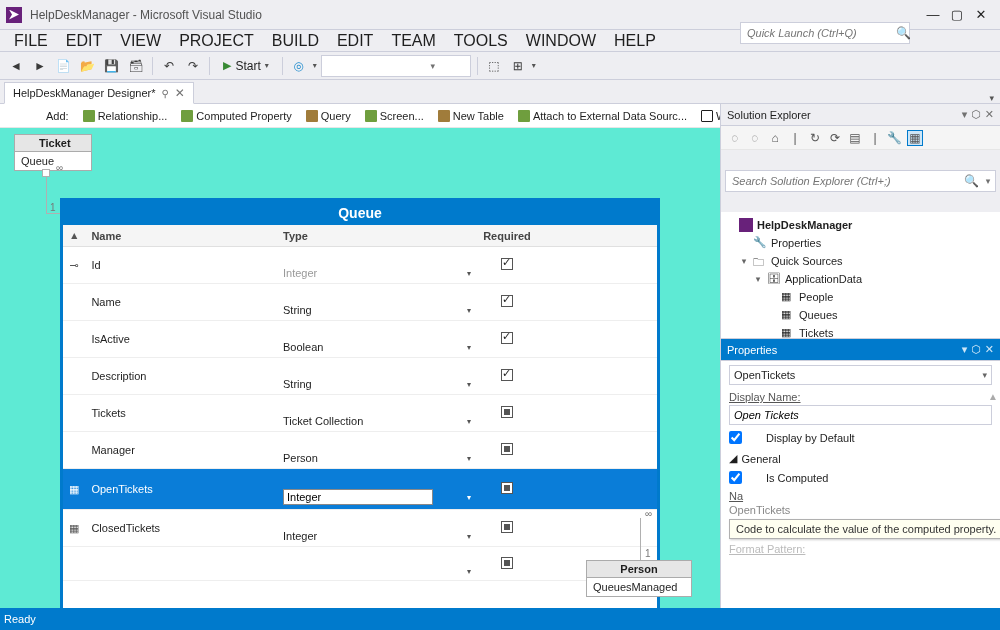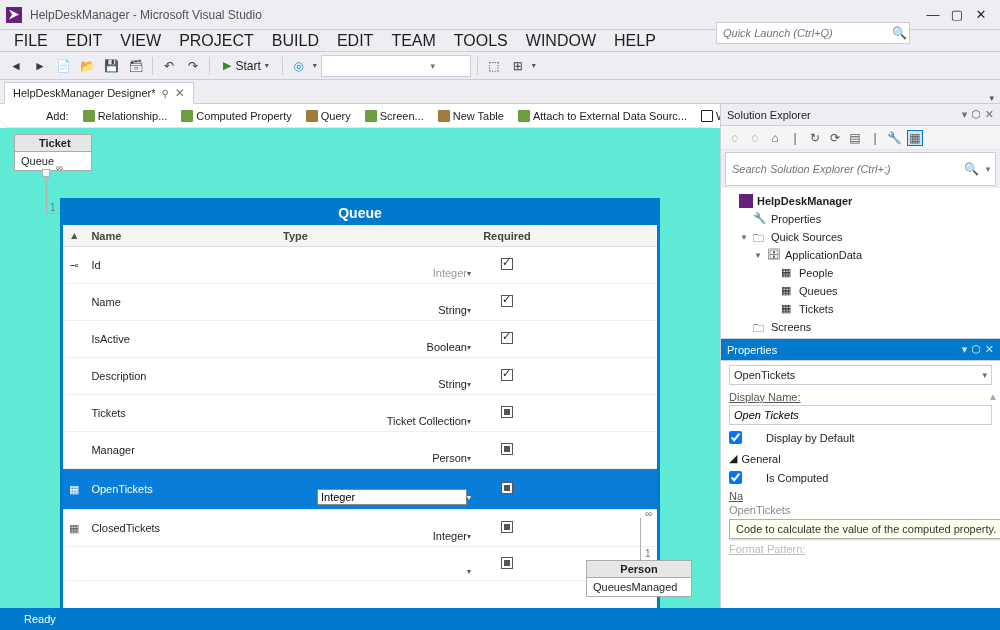--- a/index.html
+++ b/index.html
@@ -4,21 +4,21 @@
 <style>
 * { box-sizing: border-box; margin: 0; padding: 0; font-family: "Segoe UI", Tahoma, sans-serif; }
 body { width: 1000px; height: 630px; background: #fff; overflow: hidden; font-size: 12px; color: #1e1e1e; }
 
 
 .titlebar { height: 30px; background: #eeeef2; display: flex; align-items: center; padding: 0 6px; border-bottom: 1px solid #cccedb; }
 .titlebar .vs-logo { width: 16px; height: 16px; background: #68217a; margin-right: 8px; position: relative; }
 .titlebar .vs-logo::after { content:""; position:absolute; left:3px; top:3px; width:10px; height:10px; background:#fff; clip-path: polygon(0 0,100% 50%,0 100%,30% 50%); }
 .titlebar .title { color: #525252; font-size: 12px; flex: 0 0 auto; }
 .titlebar .spacer { flex: 1; }
-.ql { display:flex; align-items:center; border:1px solid #cccedb; background:#fff; height:22px; width:194px; margin-right:10px;margin-top:37px; }
+.ql { display:flex; align-items:center; border:1px solid #cccedb; background:#fff; height:22px; width:170px; margin-right:10px;margin-top:37px; }
 .ql input { border:0; outline:0; font-size:11px; padding:0 6px; flex:1; font-style:italic; color:#999; }
 .ql .sicon { width:18px; text-align:center; color:#717171; }
 .winbtns { display:flex; gap:10px; padding:0 6px; }
 .winbtns span { width:14px; text-align:center; color:#1e1e1e; cursor:default; font-size:13px; }
 
 
 .menubar { height: 22px; background:#eeeef2; display:flex; align-items:center; padding:0 6px; gap:2px; border-bottom:1px solid #cccedb; }
 .menubar span { padding:2px 8px; font-size:16px; color:#1e1e1e; }
 
 
@@ -36,60 +36,60 @@
 .doctab { height:22px; background:#fff; border:1px solid #cccedb; border-bottom:1px solid #fff; display:flex; align-items:center; padding:0 8px; gap:6px; font-size:11px; margin-bottom:-1px;}
 .doctab .pin { font-size:10px; color:#717171; }
 .doctab .close { font-size:12px; color:#717171; }
 
 
 .mainrow { display:flex; height: calc(630px - 30px - 22px - 28px - 24px - 22px); }
 .editor { flex:1; background:#fff; position:relative; overflow:hidden; }
 .rightcol { width:280px; border-left:1px solid #cccedb; display:flex; flex-direction:column; background:#eeeef2; }
 
 
-.addbar { height:24px; display:flex; align-items:center; gap:6px; padding:0 16px 0 46px; font-size:11px; color:#1e1e1e; border-bottom:1px solid #e6e6e6; justify-content:flex-start;border-radius:11px;}
+.addbar { height:24px; display:flex; align-items:center; gap:6px; padding:0 16px 0 46px; font-size:11px; color:#1e1e1e; border-bottom:1px solid #e6e6e6; justify-content:flex-start;}
 .addbar .lbl { margin-right:4px;}
 .addbar .btn { display:flex; align-items:center; gap:3px; padding:0 4px; white-space:nowrap;}
 .addbar .btn .ic { width:12px; height:12px; background:#6f9e3e; border-radius:1px; position:relative;}
 .addbar .btn .ic.db { background:#a07c3b;}
 .addbar .btn .ic.code { background:#fff; border:1px solid #1e1e1e; }
 
 
 .surface { position:absolute; left:0; right:0; top:24px; bottom:0; background:#5eead4; }
 .minientity { position:absolute; border:1px solid #ababab; background:#fff; font-size:11px; }
 .minientity .hd { background:#e6e6e6; padding:2px 24px; font-weight:600; text-align:center; border-bottom:1px solid #ababab;}
 .minientity .row { padding:3px 6px; }
 
 .queue { position:absolute; left:60px; top:70px; width:600px; border:3px solid #007acc; background:#fff; }
 .queue .title { background:#007acc; color:#fff; text-align:center; font-weight:600; padding:4px 0; font-size:14px;}
 .queue table { width:100%; border-collapse:collapse; font-size:11px; }
 .queue th { text-align:left; padding:4px 6px; background:#f5f5f5; font-weight:600; color:#444; border-bottom:1px solid #e0e0e0;}
 .queue td { padding:4px 6px; border-bottom:1px solid #eee; height:20px;}
 .queue tr.sel td { background:#0a7dd8; color:#fff; }
 .queue tr.sel td input { background:#fff; color:#000; }
-.queue .typecell { display:flex; align-items:center; justify-content:flex-end;margin-top:16px;}
+.queue .typecell { display:flex; align-items:center; justify-content:space-between;margin-top:16px;}
 .queue .dd { font-size:8px; color:#555; }
 .queue tr.sel .dd { color:#fff; }
 .queue .chk { width:12px;height:12px; border:1px solid #555; display:inline-block; background:#fff; position:relative;}
 .queue .chk.on::after { content:"✓"; position:absolute; left:0; top:-3px; font-size:11px;}
 .queue .chk.sq::after { content:""; position:absolute; left:2px; top:2px; width:6px;height:6px; background:#555;}
 .queue .reqcol { text-align:center; width:60px;}
 .queue .iconcol { width:16px; text-align:center; color:#555;}
 .queue .italic { font-style:italic; color:#666;}
 
 .line { position:absolute; background:#b0b0b0; }
 .infin { position:absolute; font-size:10px; color:#777; }
 
 
 
 .panelhdr { background:#eeeef2; color:#1e1e1e; height:22px; display:flex; align-items:center; padding:0 6px; font-size:11px; border-bottom:1px solid #cccedb; justify-content:space-between;}
 .panelhdr .icons { display:flex; gap:4px; color:#717171; font-size:11px;}
 .se-toolbar { height:24px; display:flex; align-items:center; gap:4px; padding:0 6px; background:#f5f5f5; border-bottom:1px solid #e6e6e6;}
 .se-toolbar span { width:16px; text-align:center; color:#555; font-size:12px;}
-.se-search { height:34px; margin:2px 4px; border:1px solid #cccedb; background:#fff; display:flex; align-items:center;}
+.se-search { height:22px; margin:20px 4px; border:1px solid #cccedb; background:#fff; display:flex; align-items:center;}
 .se-search input { flex:1; border:0; outline:0; font-size:11px; padding:0 6px; font-style:italic; color:#999;}
 .se-tree { flex:1; background:#fff; padding:4px 4px; font-size:11px; overflow:auto;}
 .se-tree .node { display:flex; align-items:center; gap:4px; height:18px; white-space:nowrap;}
 .se-tree .exp { width:10px; text-align:center; color:#666; font-size:9px;}
 .se-tree .ic { width:14px; height:14px; display:inline-block; }
 .se-tree .bold { font-weight:600; }
 .ind1{padding-left:14px}.ind2{padding-left:28px}.ind3{padding-left:42px}
 
 
 .props { border-top:1px solid #cccedb; display:flex; flex-direction:column;}
@@ -101,21 +101,21 @@
 .props-body .lbl { color:#555; margin:4px 0 2px;text-decoration:underline;}
 .props-body .inp { border:1px solid #cccedb; height:20px; padding:0 4px; width:100%; font-size:11px; font-style:italic;}
 .props-body .chkrow { display:flex; align-items:center; gap:24px; margin:6px 0;}
 .props-body .chkrow input { width:13px; height:13px;}
 .props-body .sect { margin-top:8px; font-size:11px;}
 .props-body .sect .hd { display:flex; align-items:center; gap:4px; color:#1e1e1e;}
 .props-body a { color:#0e70c0; text-decoration:underline; font-size:11px;}
 .tooltip { position:absolute; background:#fffff0; border:1px solid #b0b0b0; padding:3px 6px; font-size:11px; color:#333; box-shadow:1px 1px 2px rgba(0,0,0,.2); white-space:nowrap;}
 
 
-.statusbar { height:22px; background:#007acc; color:#fff; display:flex; align-items:center; padding:0 24px; font-size:11px;}
+.statusbar { height:22px; background:#007acc; color:#fff; display:flex; align-items:center; padding:0 4px; font-size:11px;}
 
 .connector-dot { width:8px;height:8px;border:1px solid #b0b0b0; background:#fff; position:absolute;}
 </style>
 </head>
 <body>
 
 <div class="titlebar">
   <div class="vs-logo"></div>
   <div class="title">HelpDeskManager - Microsoft Visual Studio</div>
   <div class="spacer"></div>

